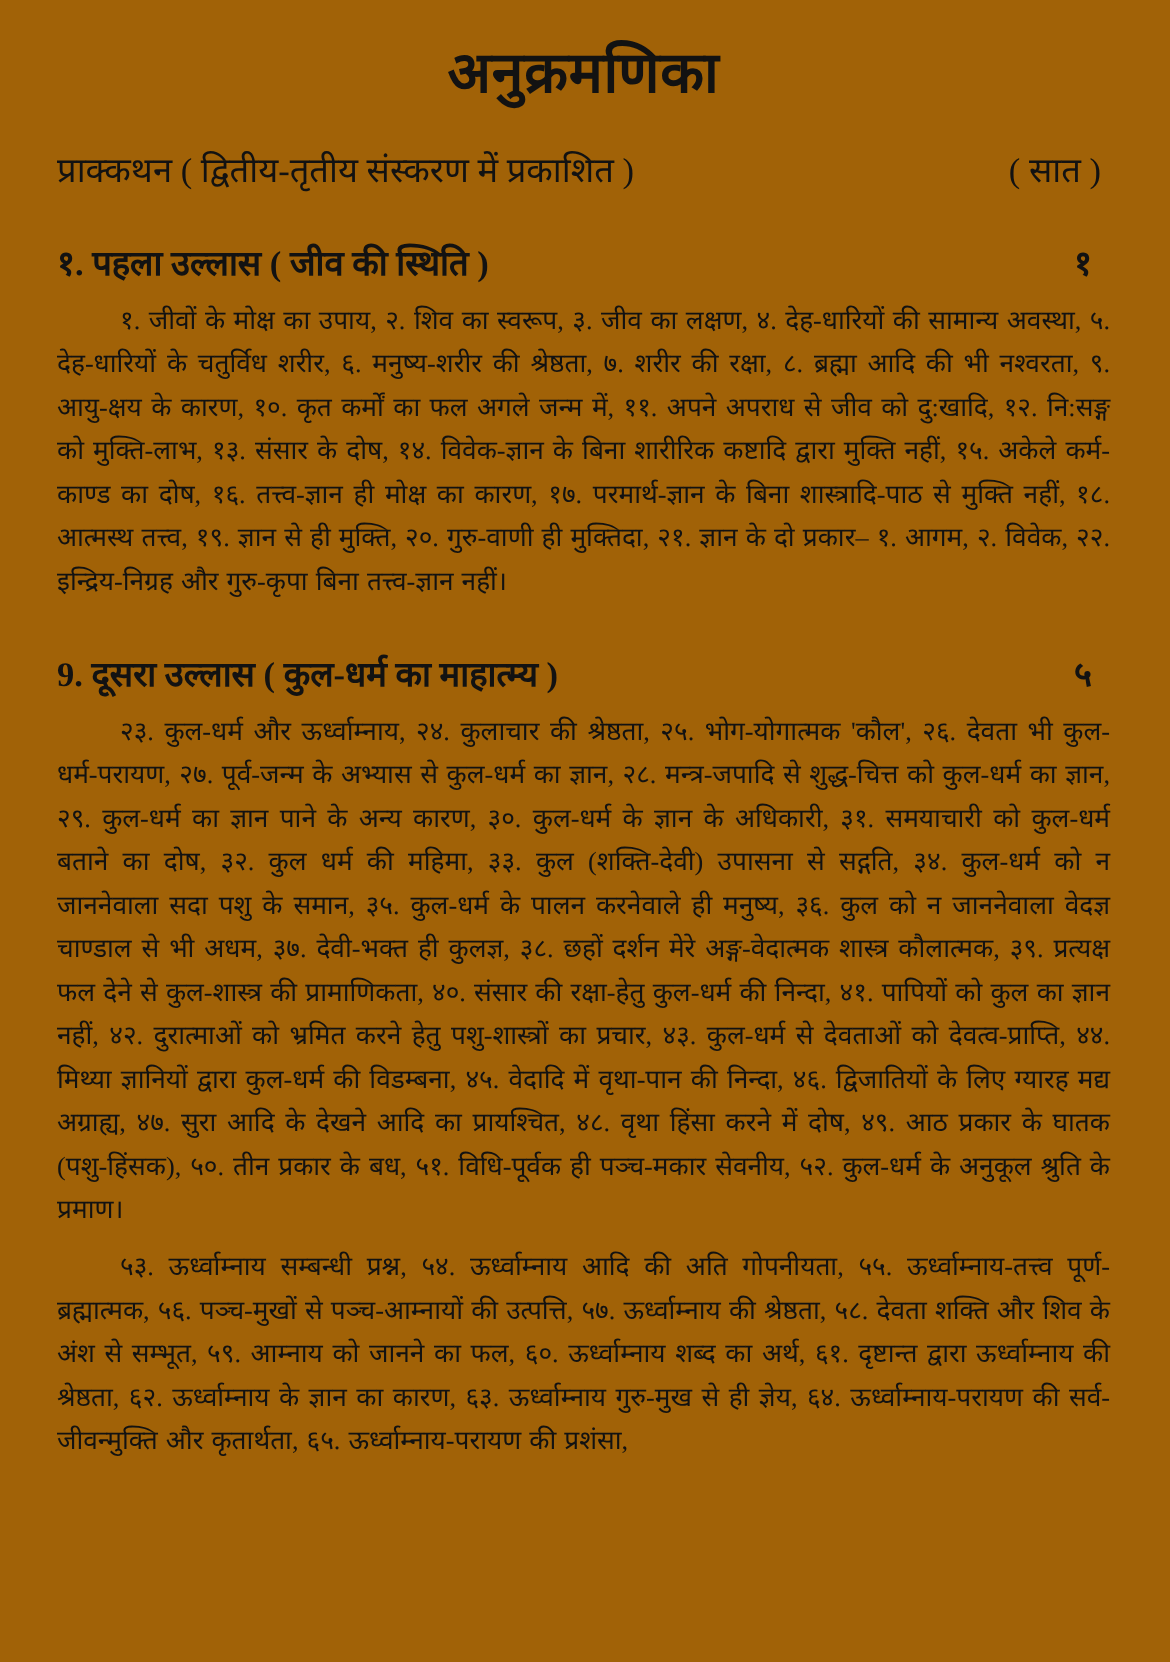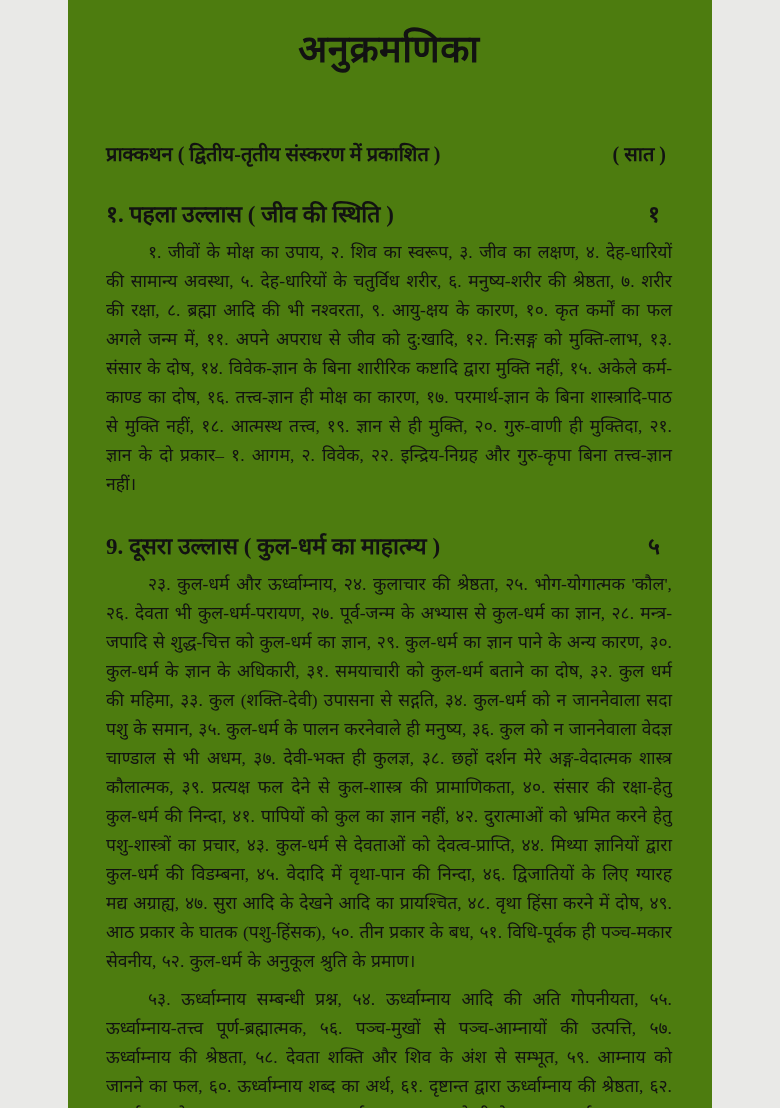--- a/index.html
+++ b/index.html
@@ -3,47 +3,47 @@
 <meta charset="utf-8">
 <style>
   html, body {
     margin: 0;
     padding: 0;
     background: #e9e9e7;
     font-family: "Liberation Serif", "DejaVu Serif", serif;
   }
   .page {
     position: relative;
-    width: 644px;
+    width: 780px;
     height: 1108px;
     margin: 0 auto;
     box-sizing: border-box;
-    background: #4d7c0f;
+    background: #a16207;
     color: #121212;
     padding: 22px 40px 0 38px;
     overflow: hidden;
   }
   .title {
     margin: 6px 0 0 0;
     text-align: center;
     font-size: 38px;
     line-height: 1.15;
     font-weight: bold;
     letter-spacing: 0.5px;
   }
   .row {
     display: flex;
     justify-content: space-between;
     align-items: baseline;
     gap: 16px;
   }
   .preface-row {
-    margin-top: 68px;
-    font-size: 20px;
-    font-weight: bold;
+    margin-top: 24px;
+    font-size: 23px;
+    font-weight: normal;
   }
   .section {
     margin-top: 0;
   }
   .section-heading-row {
     margin-top: 30px;
     font-size: 23px;
     font-weight: bold;
   }
   .section-heading-row .pageno {

